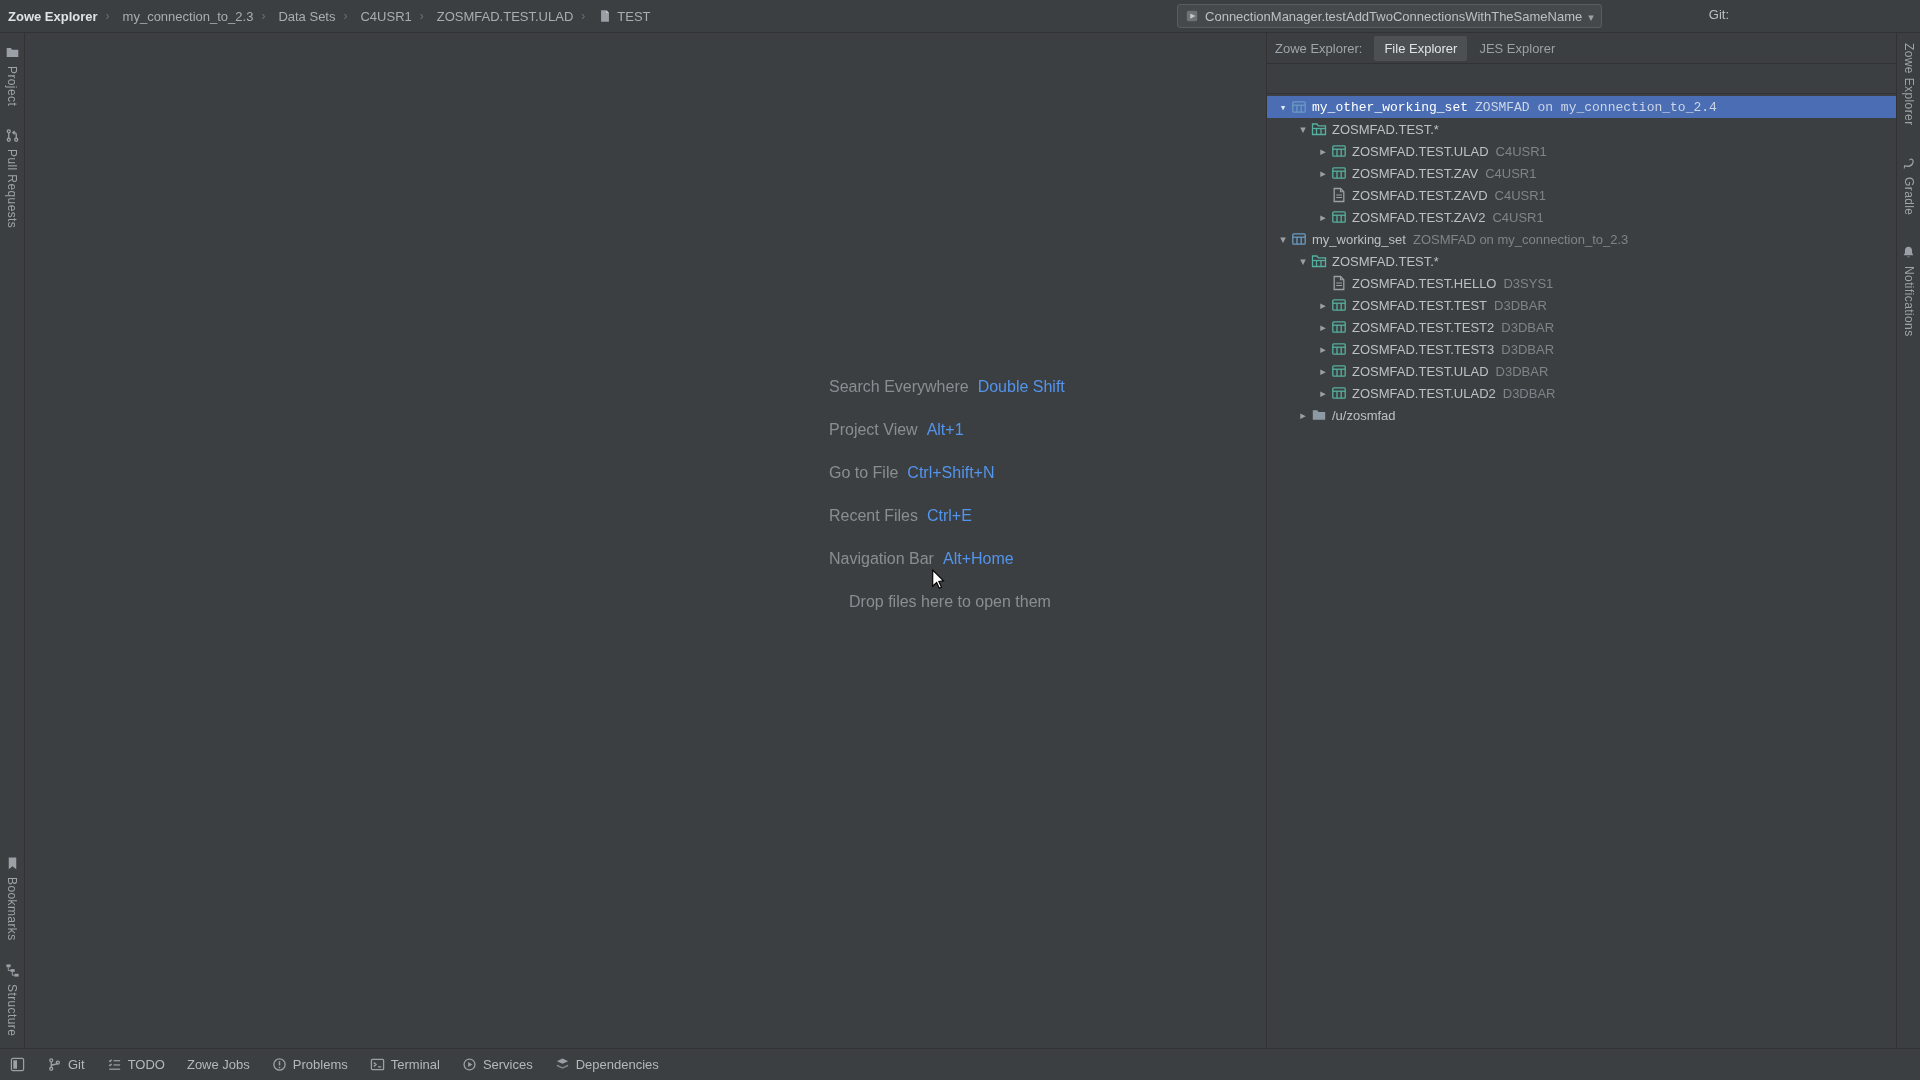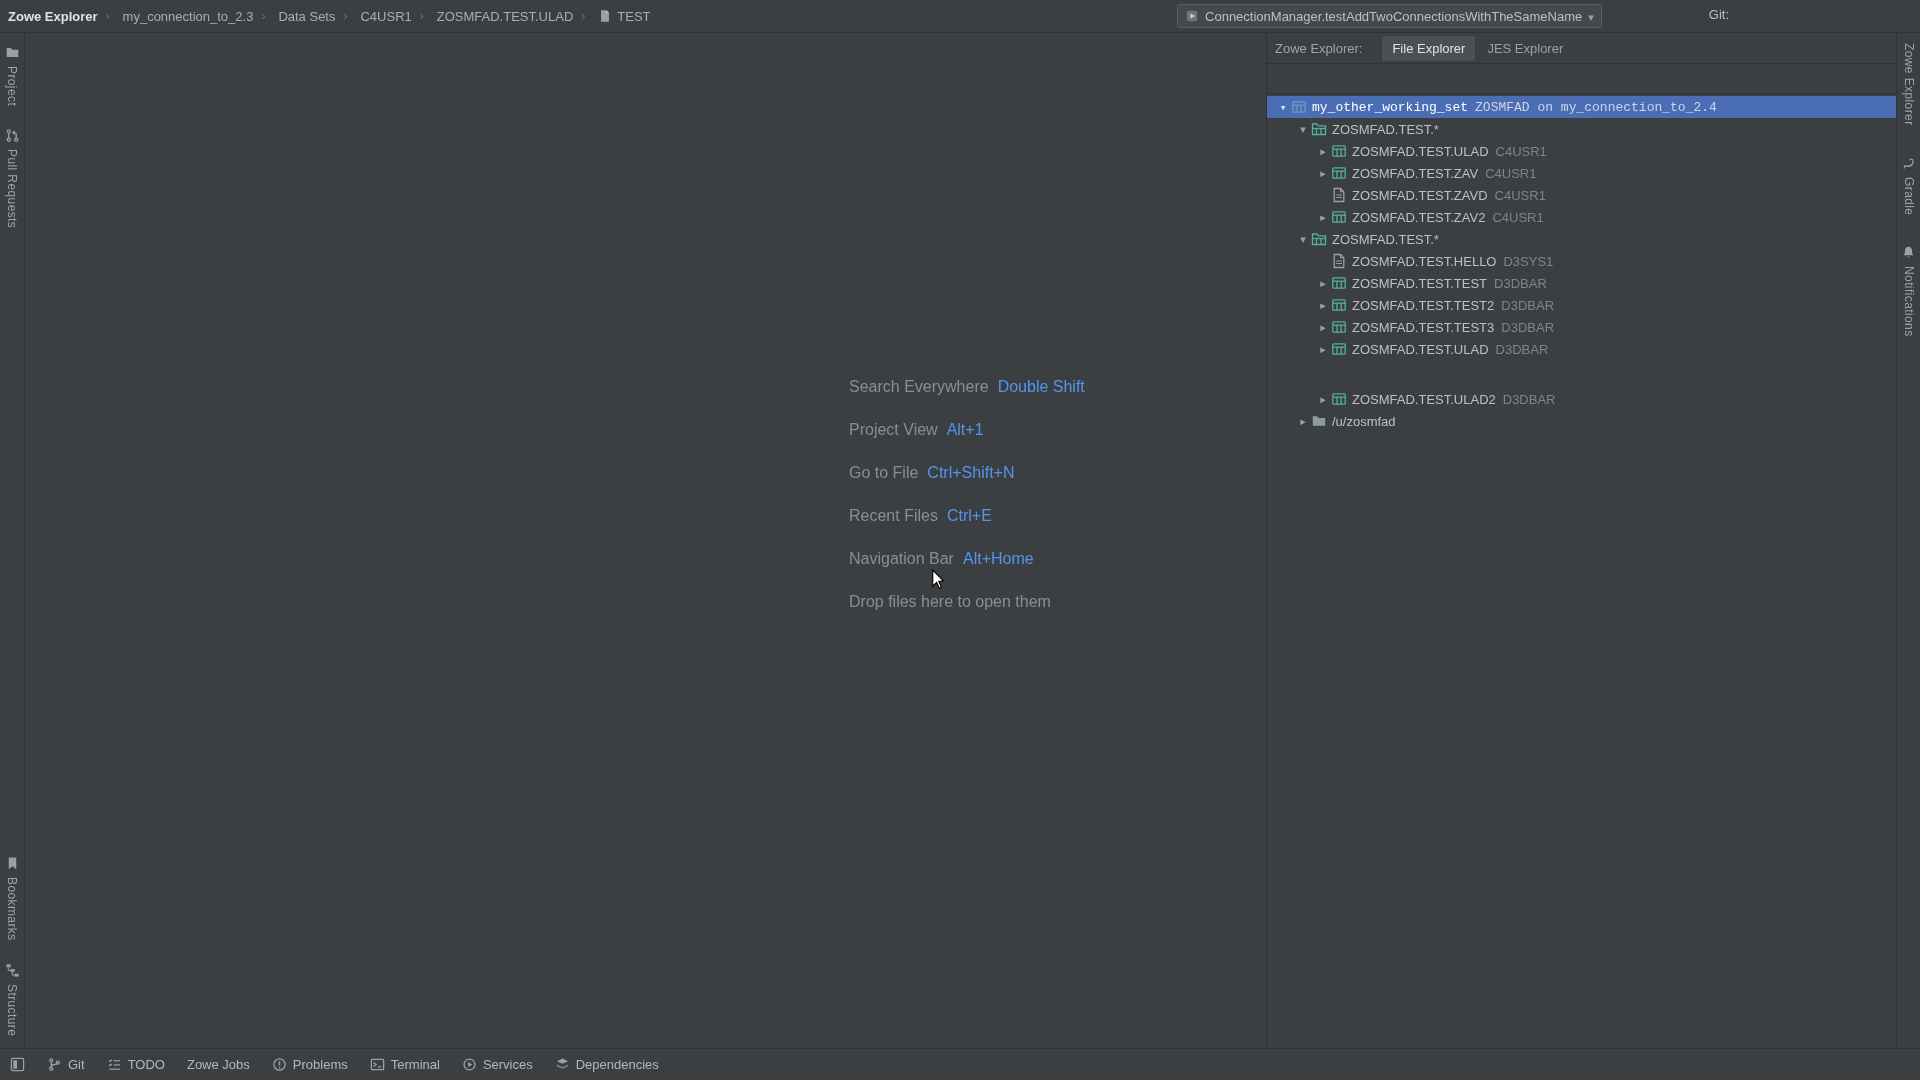--- a/index.html
+++ b/index.html
@@ -37,32 +37,32 @@
   .right-stripe{grid-row:2;grid-column:3;border-left:1px solid var(--border);
     display:flex;flex-direction:column;align-items:center;gap:30px;padding:10px 0}
   .stripe-group{display:flex;flex-direction:column;align-items:center;gap:22px}
   .stripe-btn{display:flex;flex-direction:column;align-items:center;gap:6px;color:var(--icon);cursor:default}
   .vlabel{writing-mode:vertical-rl;font-size:12px;letter-spacing:.4px;color:#9fa3a8}
   .sticon{width:15px;height:15px;display:inline-flex}
 
   
   .main{grid-row:2;grid-column:2;display:flex;min-width:0}
   .editor{flex:1;position:relative;min-width:0;background:var(--bg)}
-  .hints{position:absolute;left:824px;top:332px}
+  .hints{position:absolute;left:804px;top:332px}
   .hint-row{height:43px;display:flex;align-items:center;gap:9px;font-size:16px;white-space:nowrap}
   .hint-label{color:#8a8e94}
   .hint-key{color:var(--blue)}
   .drop-hint{position:absolute;left:824px;top:547px;height:43px;display:flex;align-items:center;
     font-size:16px;color:#8a8e94;white-space:nowrap}
   .cursor{position:absolute;left:906px;top:536px}
 
   
   .panel{width:630px;border-left:1px solid var(--border);display:flex;flex-direction:column;background:var(--bg)}
   .panel-header{height:30px;display:flex;align-items:center;padding:0 8px;gap:8px;flex:none}
-  .panel-title{color:#9fa4aa;font-size:13px;margin-right:12px}
+  .panel-title{color:#9fa4aa;font-size:13px;margin-right:4px}
   .tabs{display:flex;align-items:center;gap:2px}
   .tw-tab{font-size:13px;color:var(--icon);padding:5px 10px;border-radius:2px;cursor:default}
   .tw-tab.selected{background:#4c5052;color:#dfe3e8}
   .spacer{flex:1}
   .hicon{width:18px;height:18px;display:inline-flex;align-items:center;justify-content:center}
   .panel-toolbar{height:31px;display:flex;align-items:center;gap:15px;padding:0 11px;
     border-top:1px solid var(--border);border-bottom:1px solid var(--border);flex:none}
   .tree{flex:1;padding-top:2px;font-size:13px;overflow:hidden}
   .tree-row{height:22px;display:flex;align-items:center;white-space:nowrap;cursor:default}
   .chev{width:16px;flex:none;text-align:center;color:var(--icon);font-size:11px}
@@ -339,20 +339,33 @@
               <svg viewBox="0 0 16 16" fill="none" stroke="#55B0A0" stroke-width="1.3">
                 <rect x="1.8" y="2.8" width="12.4" height="10.4" rx="1"></rect>
                 <line x1="1.8" y1="6.2" x2="14.2" y2="6.2"></line>
                 <line x1="6" y1="6.2" x2="6" y2="13.2"></line>
                 <line x1="10.2" y1="6.2" x2="10.2" y2="13.2"></line>
               </svg>
             </span>
             <span class="tlabel">ZOSMFAD.TEST.ZAV2</span>
             <span class="tdetail">C4USR1</span>
           </div>
+          <div class="tree-row" data-chevron="down" style="padding-left: 8px;">
+            <span class="chev"></span>
+            <span class="ticon" data-icon="working-set-icon">
+              <svg viewBox="0 0 16 16" fill="none" stroke="#6A9BC3" stroke-width="1.3">
+                <rect x="1.8" y="2.8" width="12.4" height="10.4" rx="1"></rect>
+                <line x1="1.8" y1="6.2" x2="14.2" y2="6.2"></line>
+                <line x1="6" y1="6.2" x2="6" y2="13.2"></line>
+                <line x1="10.2" y1="6.2" x2="10.2" y2="13.2"></line>
+              </svg>
+            </span>
+            <span class="tlabel">my_working_set</span>
+            <span class="tdetail">ZOSMFAD on my_connection_to_2.3</span>
+          </div>
           <div class="tree-row" data-chevron="down" style="padding-left: 28px;">
             <span class="chev"></span>
             <span class="ticon" data-icon="dataset-mask-icon">
               <svg viewBox="0 0 16 16" fill="none" stroke="#55B0A0" stroke-width="1.3">
                 <path d="M1.5 3h4.5l1.3 1.8h7.2v8.7H1.5z"></path>
                 <line x1="1.5" y1="7.5" x2="14.5" y2="7.5"></line>
                 <line x1="5.5" y1="7.5" x2="5.5" y2="13.5"></line>
                 <line x1="10" y1="7.5" x2="10" y2="13.5"></line>
               </svg>
             </span>
@@ -417,21 +430,21 @@
               <svg viewBox="0 0 16 16" fill="none" stroke="#55B0A0" stroke-width="1.3">
                 <rect x="1.8" y="2.8" width="12.4" height="10.4" rx="1"></rect>
                 <line x1="1.8" y1="6.2" x2="14.2" y2="6.2"></line>
                 <line x1="6" y1="6.2" x2="6" y2="13.2"></line>
                 <line x1="10.2" y1="6.2" x2="10.2" y2="13.2"></line>
               </svg>
             </span>
             <span class="tlabel">ZOSMFAD.TEST.ULAD</span>
             <span class="tdetail">D3DBAR</span>
           </div>
-          <div class="tree-row" data-chevron="right" style="padding-left: 48px; margin-top: 28px;">
+          <div class="tree-row" data-chevron="right" style="padding-left: 48px;">
             <span class="chev"></span>
             <span class="ticon" data-icon="dataset-icon">
               <svg viewBox="0 0 16 16" fill="none" stroke="#55B0A0" stroke-width="1.3">
                 <rect x="1.8" y="2.8" width="12.4" height="10.4" rx="1"></rect>
                 <line x1="1.8" y1="6.2" x2="14.2" y2="6.2"></line>
                 <line x1="6" y1="6.2" x2="6" y2="13.2"></line>
                 <line x1="10.2" y1="6.2" x2="10.2" y2="13.2"></line>
               </svg>
             </span>
             <span class="tlabel">ZOSMFAD.TEST.ULAD2</span>

